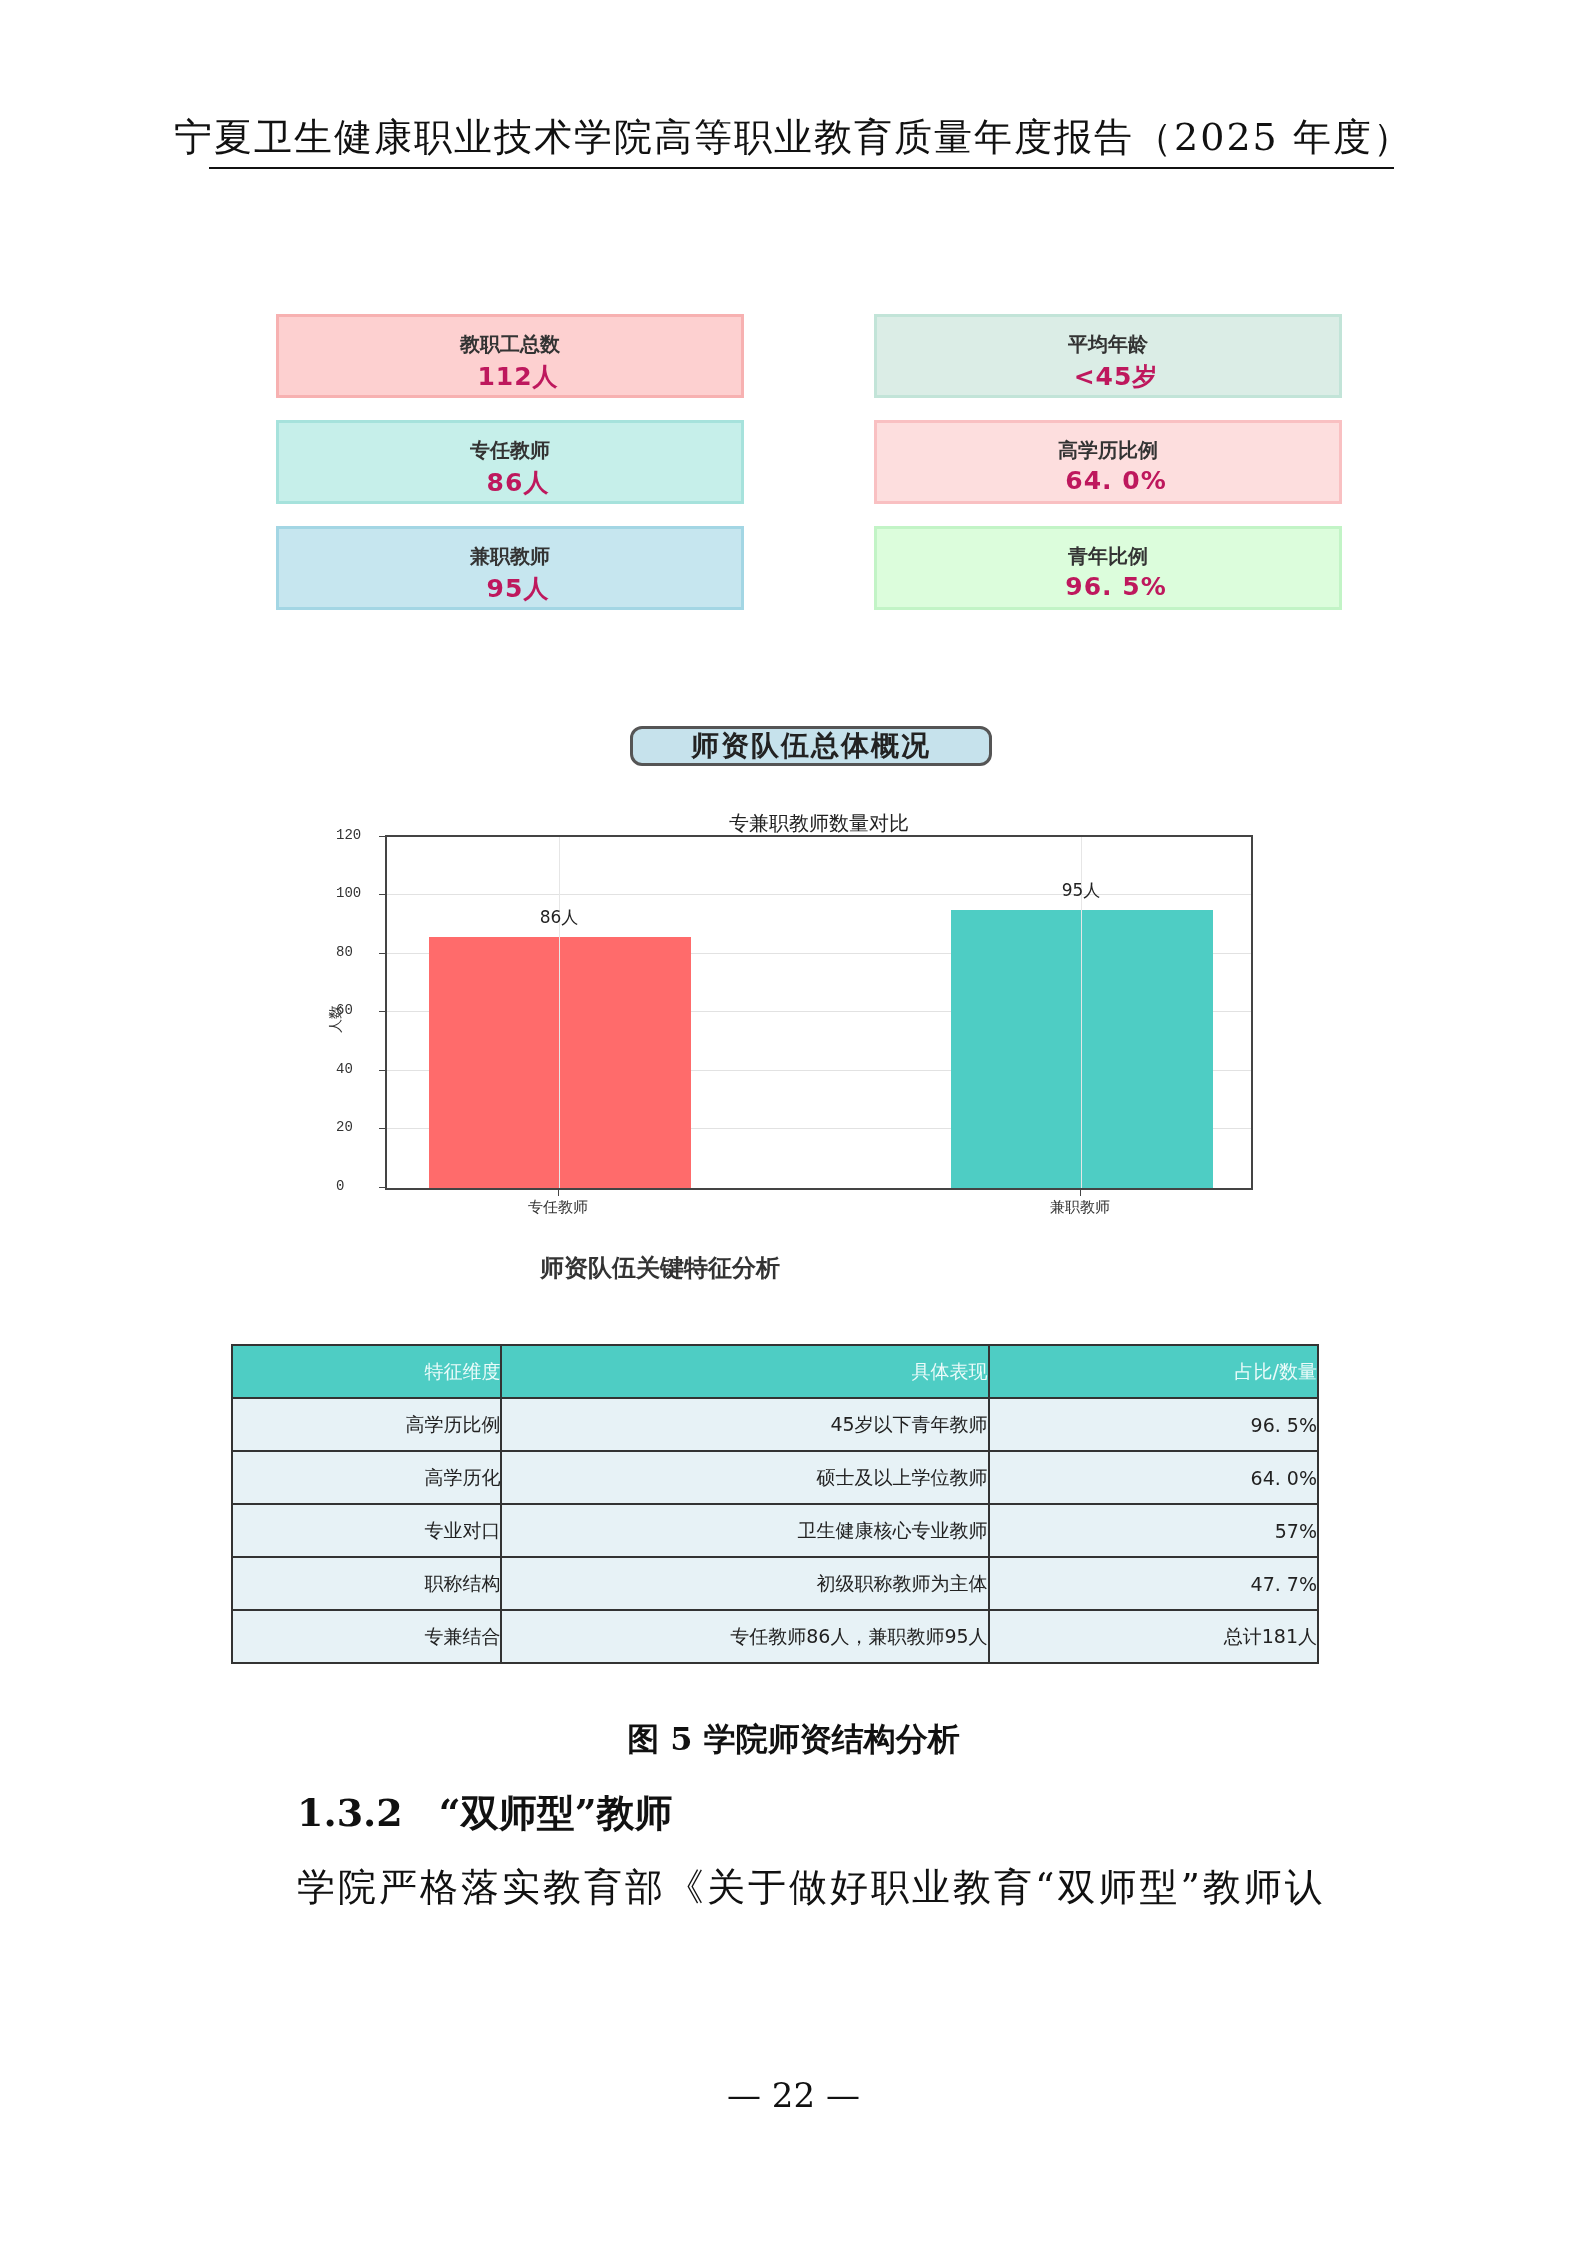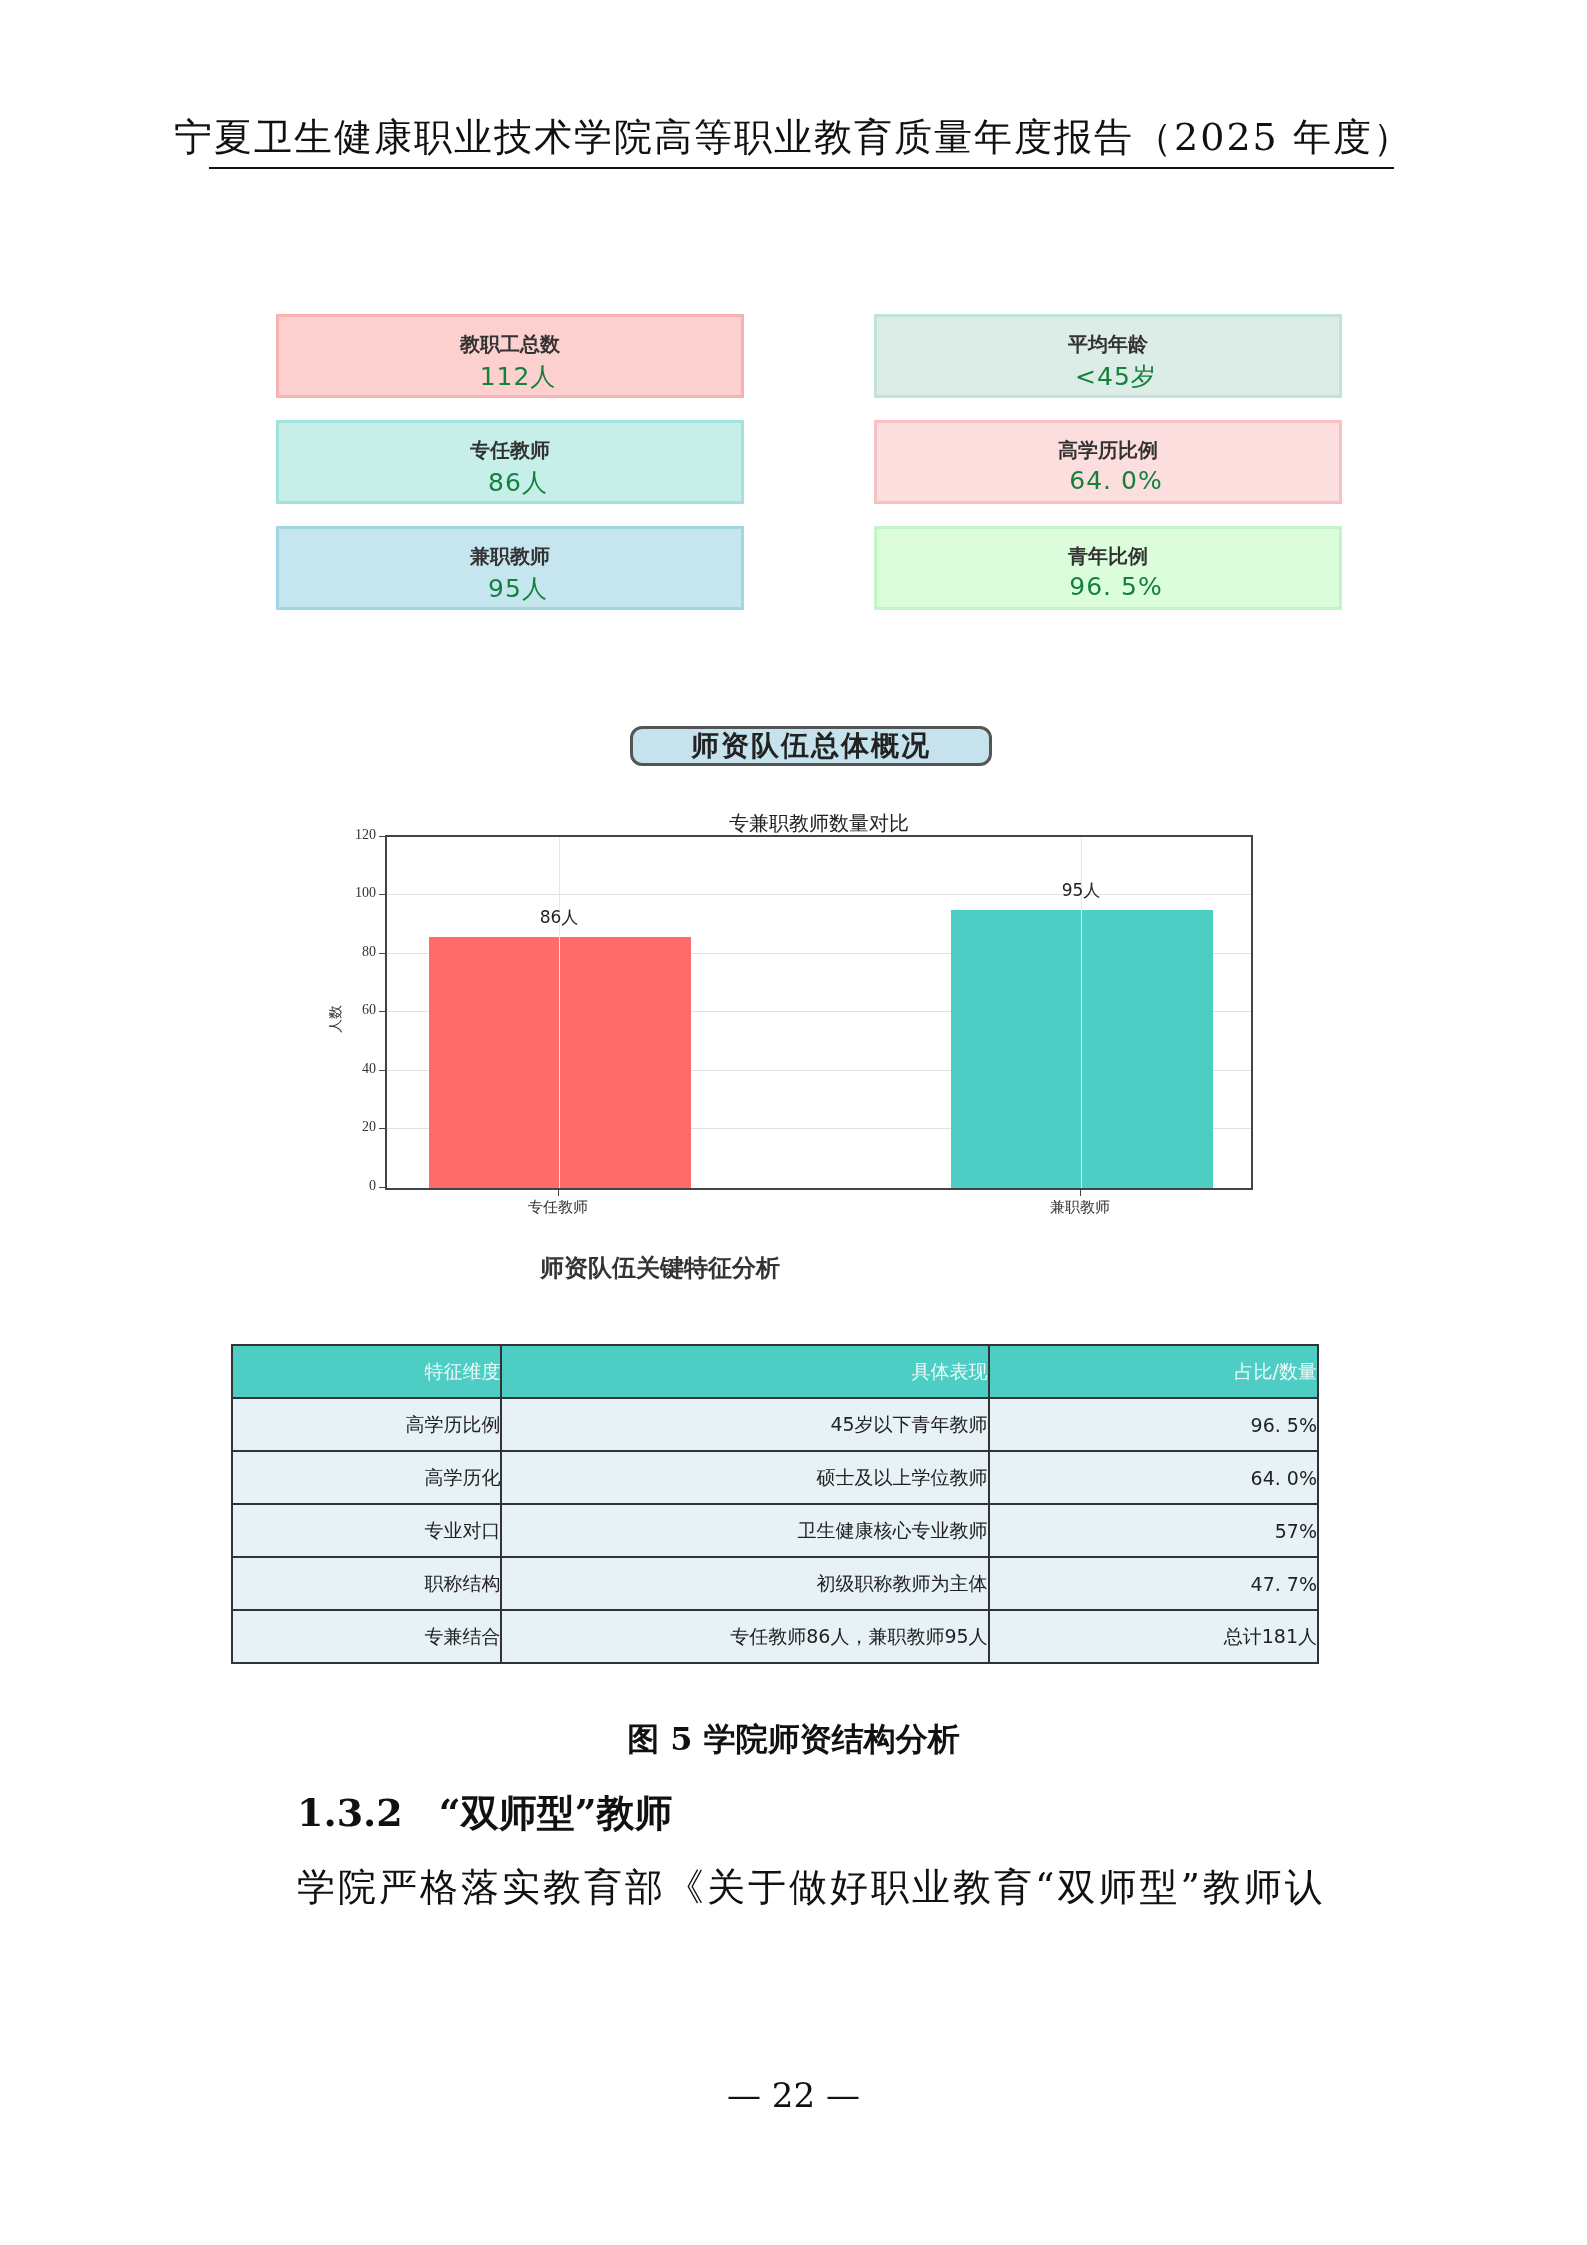--- a/index.html
+++ b/index.html
@@ -7,37 +7,37 @@
          font-family: "DejaVu Serif", "Liberation Serif", serif; color: #111; }
 
   .header-title { position: absolute; left: 0; width: 1587px; top: 112px; text-align: center;
     font-size: 38px; letter-spacing: 2px; font-family: "DejaVu Serif", serif; color: #111; }
   .header-rule { position: absolute; left: 209px; width: 1185px; top: 167px; height: 0;
     border-top: 2px solid #111; }
 
   .stat-card { position: absolute; width: 468px; height: 84px; box-sizing: border-box;
     border: 3px solid; text-align: center; font-family: "DejaVu Sans", sans-serif; }
   .stat-card .lbl { display: block; margin-top: 14px; font-size: 20px; font-weight: bold; color: #333; }
-  .stat-card .val { display: block; margin-top: 2px; font-size: 25px; font-weight: normal; color: #15803d; letter-spacing: 1px; margin-left: 16px; }
+  .stat-card .val { display: block; margin-top: 2px; font-size: 25px; font-weight: bold; color: #be185d; letter-spacing: 1px; margin-left: 16px; }
 
   .overview-badge { position: absolute; left: 630px; top: 726px; width: 362px; height: 40px;
     box-sizing: border-box; border: 3px solid #555; border-radius: 12px; background: #c6e2ec;
     text-align: center; font-family: "DejaVu Sans", sans-serif; font-weight: bold;
     font-size: 28px; line-height: 34px; color: #222; letter-spacing: 2px; }
 
   .chart-title { position: absolute; left: 385px; width: 868px; top: 810px; text-align: center;
     font-family: "DejaVu Sans", sans-serif; font-size: 20px; color: #222; }
   .plot { position: absolute; left: 385px; top: 835px; width: 868px; height: 355px;
     box-sizing: border-box; border: 2px solid #444; background: #fff; }
   .gridline-h { position: absolute; left: 0; right: 0; height: 0; border-top: 1px solid #e2e2e2; }
   .gridline-v { position: absolute; top: 0; bottom: 0; width: 0; border-left: 1px solid #e6e6e6; }
   .bar { position: absolute; bottom: 0; width: 262px; }
   .bar-label { position: absolute; width: 262px; text-align: center; font-family: "DejaVu Sans", sans-serif;
     font-size: 17px; color: #222; }
-  .ytick { position: absolute; width: 40px; text-align: right; font-family: Liberation Serif, serif;
+  .ytick { position: absolute; width: 40px; text-align: left; font-family: Liberation Mono, monospace;
     font-size: 14px; color: #333; }
   .ytick-mark { position: absolute; width: 6px; height: 0; border-top: 1px solid #444; }
   .xtick { position: absolute; width: 200px; text-align: center; font-family: "DejaVu Sans", sans-serif;
     font-size: 15px; color: #333; }
   .xtick-mark { position: absolute; width: 0; height: 6px; border-left: 1px solid #444; }
   .ylabel { position: absolute; left: 322px; top: 1010px; font-family: "DejaVu Sans", sans-serif;
     font-size: 14px; color: #333; transform: rotate(-90deg); transform-origin: center; }
 
   .table-title { position: absolute; left: 0; width: 1320px; top: 1252px; text-align: center;
     font-family: "DejaVu Sans", sans-serif; font-size: 24px; font-weight: bold; color: #333; }

